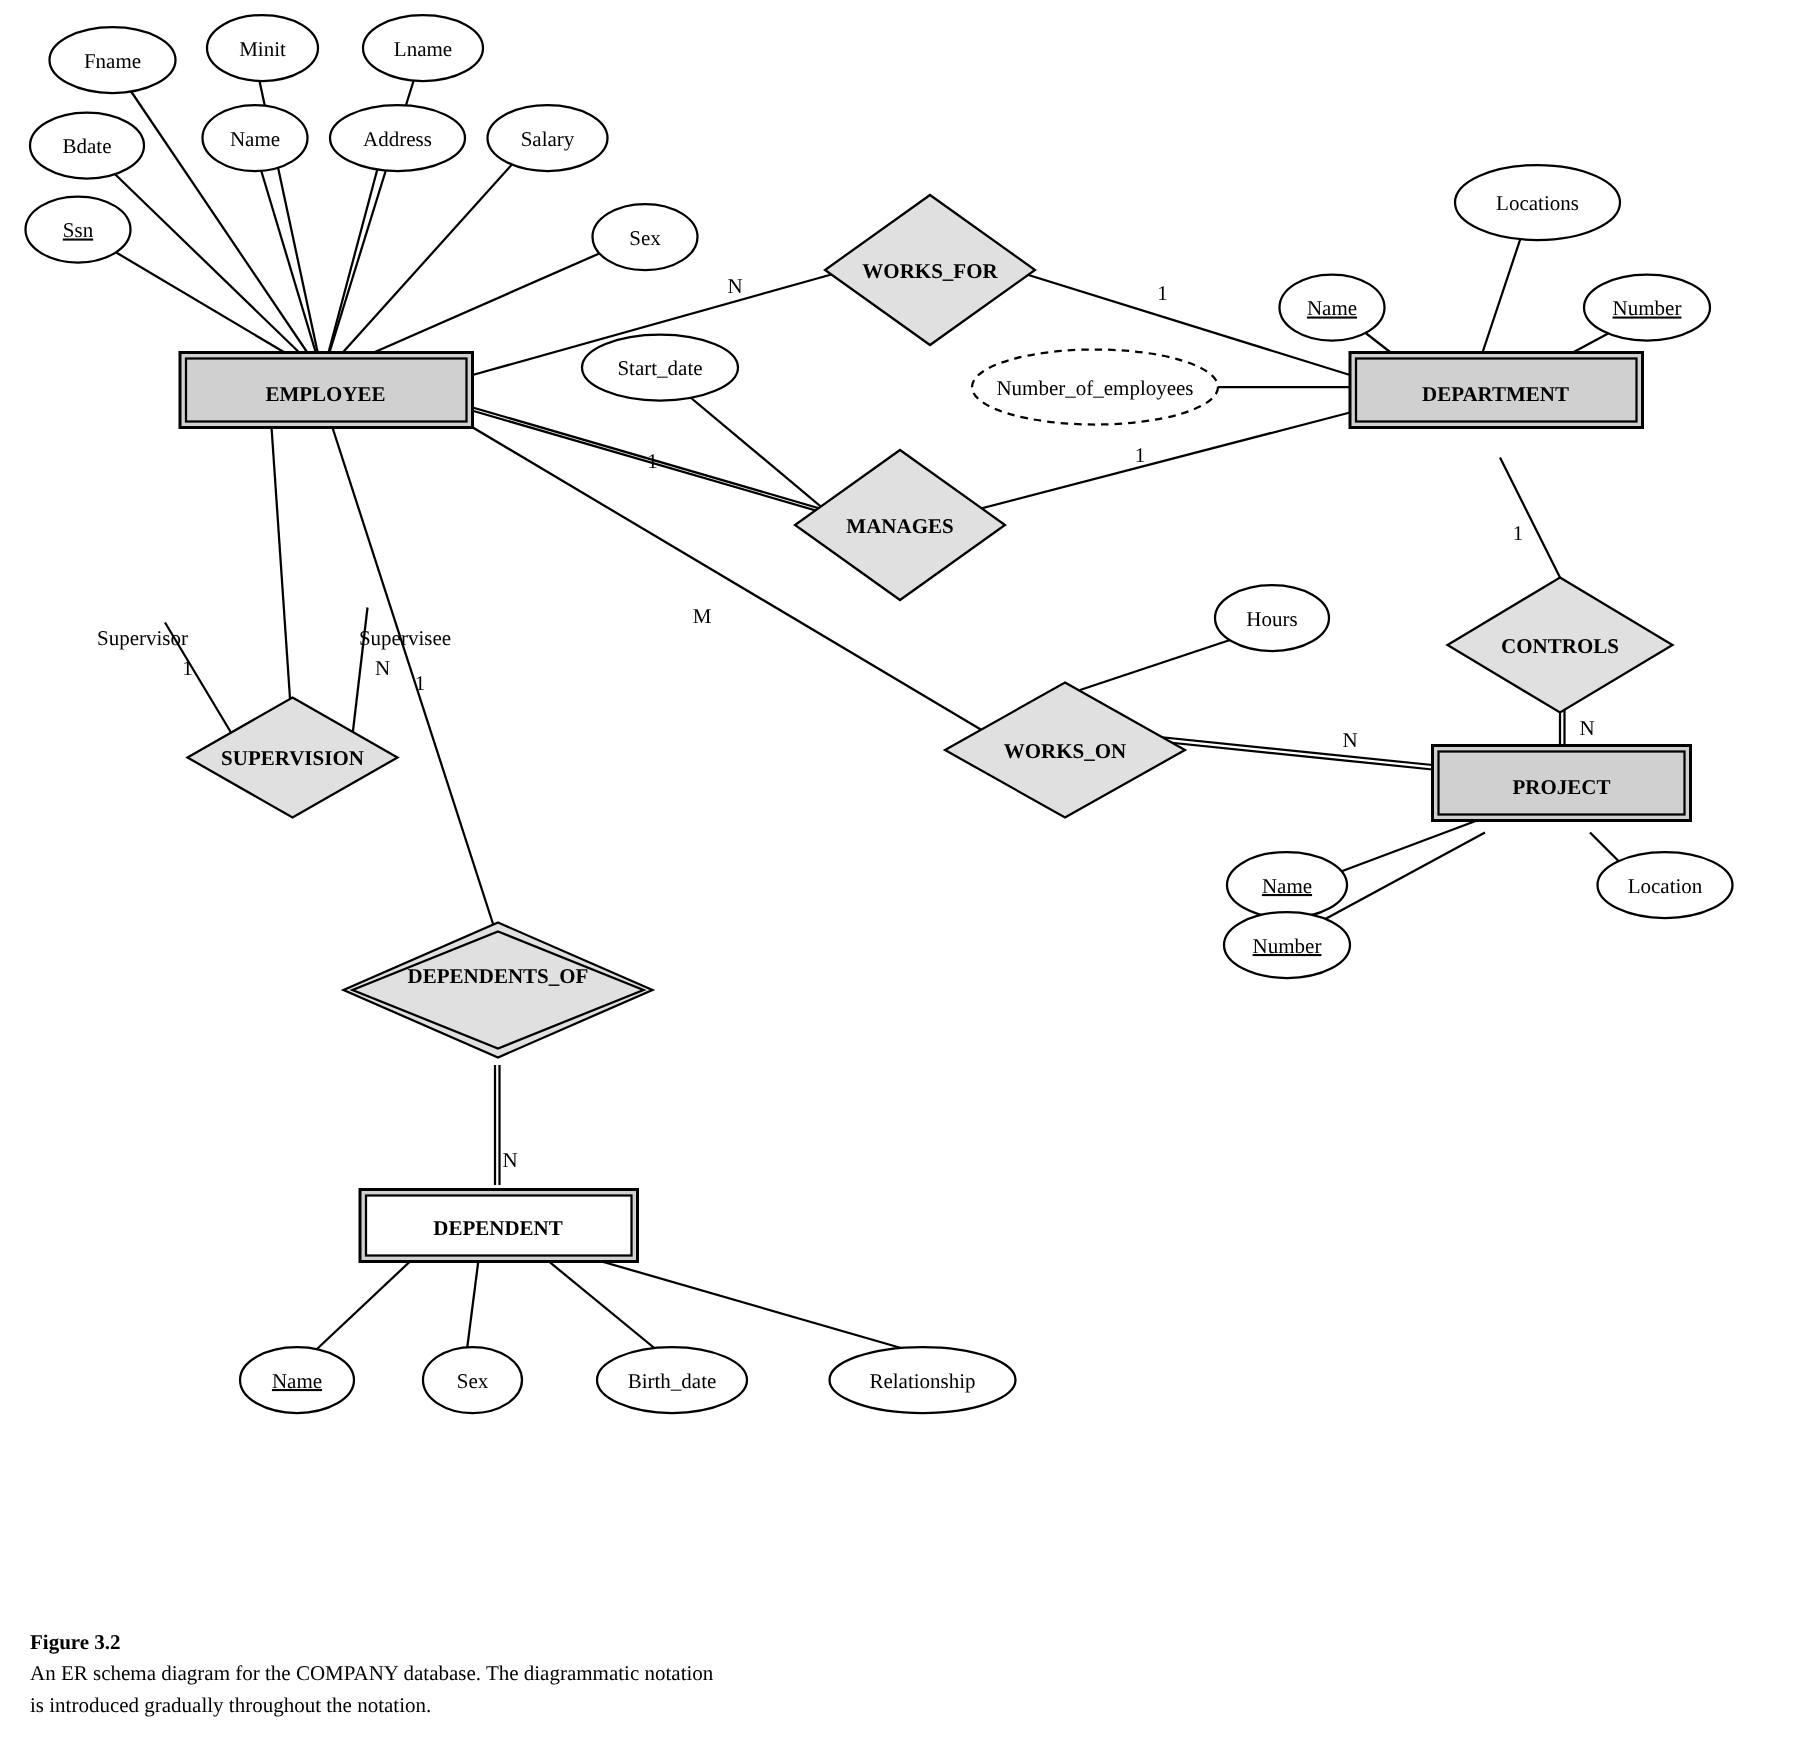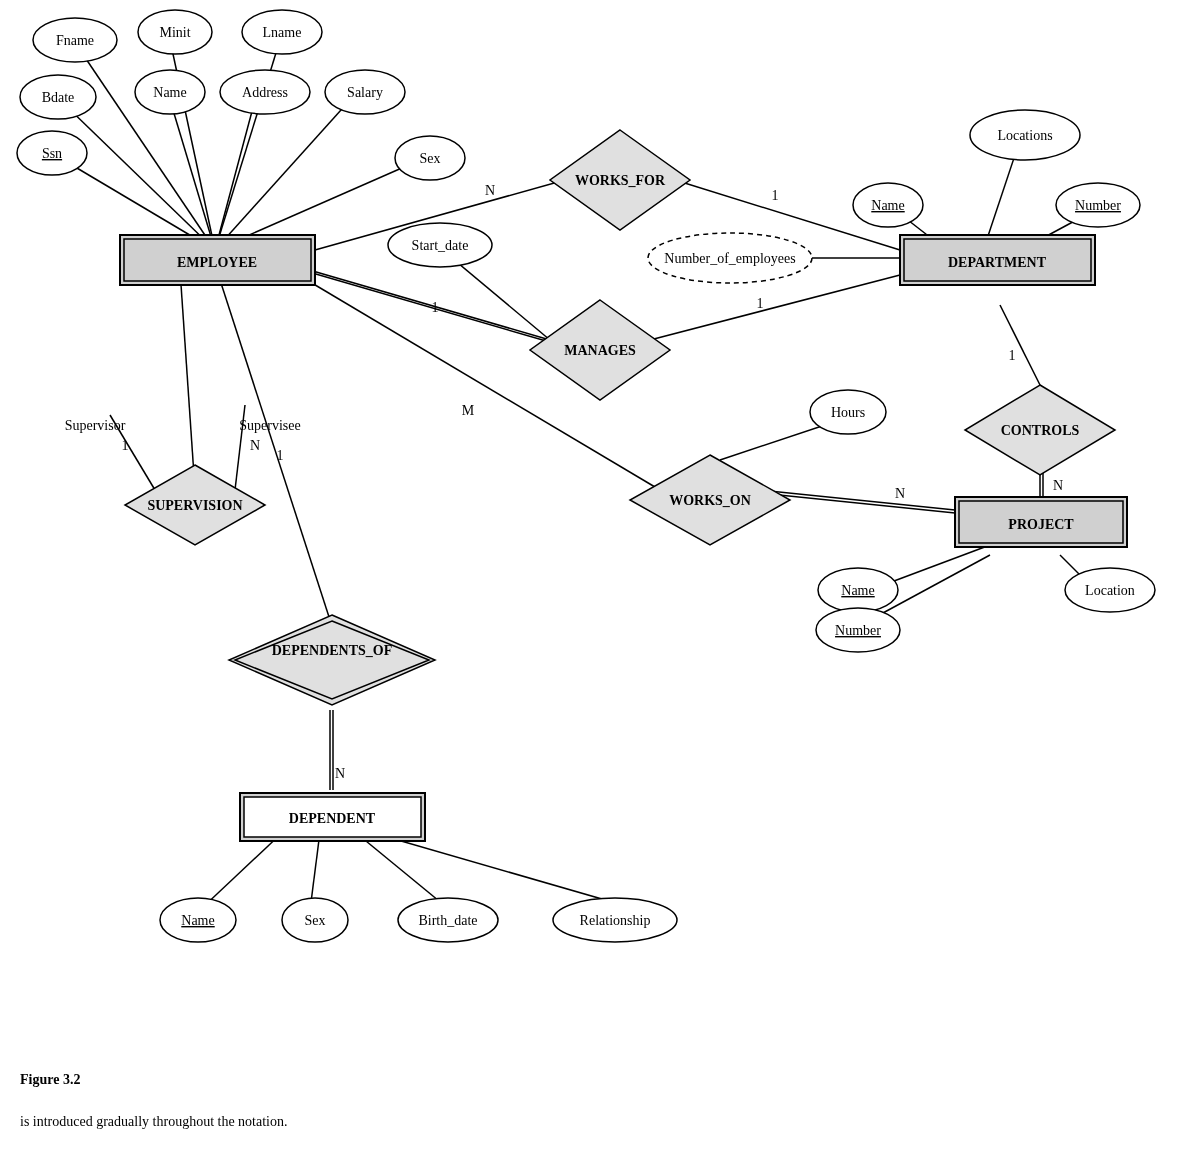--- a/index.html
+++ b/index.html
@@ -17,21 +17,21 @@
       height: 1080px;
     }
     svg {
       position: absolute;
       top: 0; left: 0;
       width: 1201px;
       height: 1080px;
     }
     .caption {
       position: absolute;
-      bottom: 26px;
+      bottom: 10px;
       left: 20px;
       font-size: 14px;
       line-height: 1.5;
     }
     .caption-title {
       font-weight: bold;
       font-size: 14px;
     }
   </style>
 </head>
@@ -261,15 +261,15 @@
 
   <text x="280" y="460" text-anchor="middle" font-size="15">1</text>
 
   <text x="340" y="778" text-anchor="middle" font-size="15">N</text>
 
 </svg>
 </div>
 
 <div class="caption">
   <span class="caption-title">Figure 3.2</span><br>
-  <br>
+  <span>An ER schema diagram for the COMPANY database. The diagrammatic notation</span><br>
   <span>is introduced gradually throughout the notation.</span>
 </div>
 
 </body></html>

